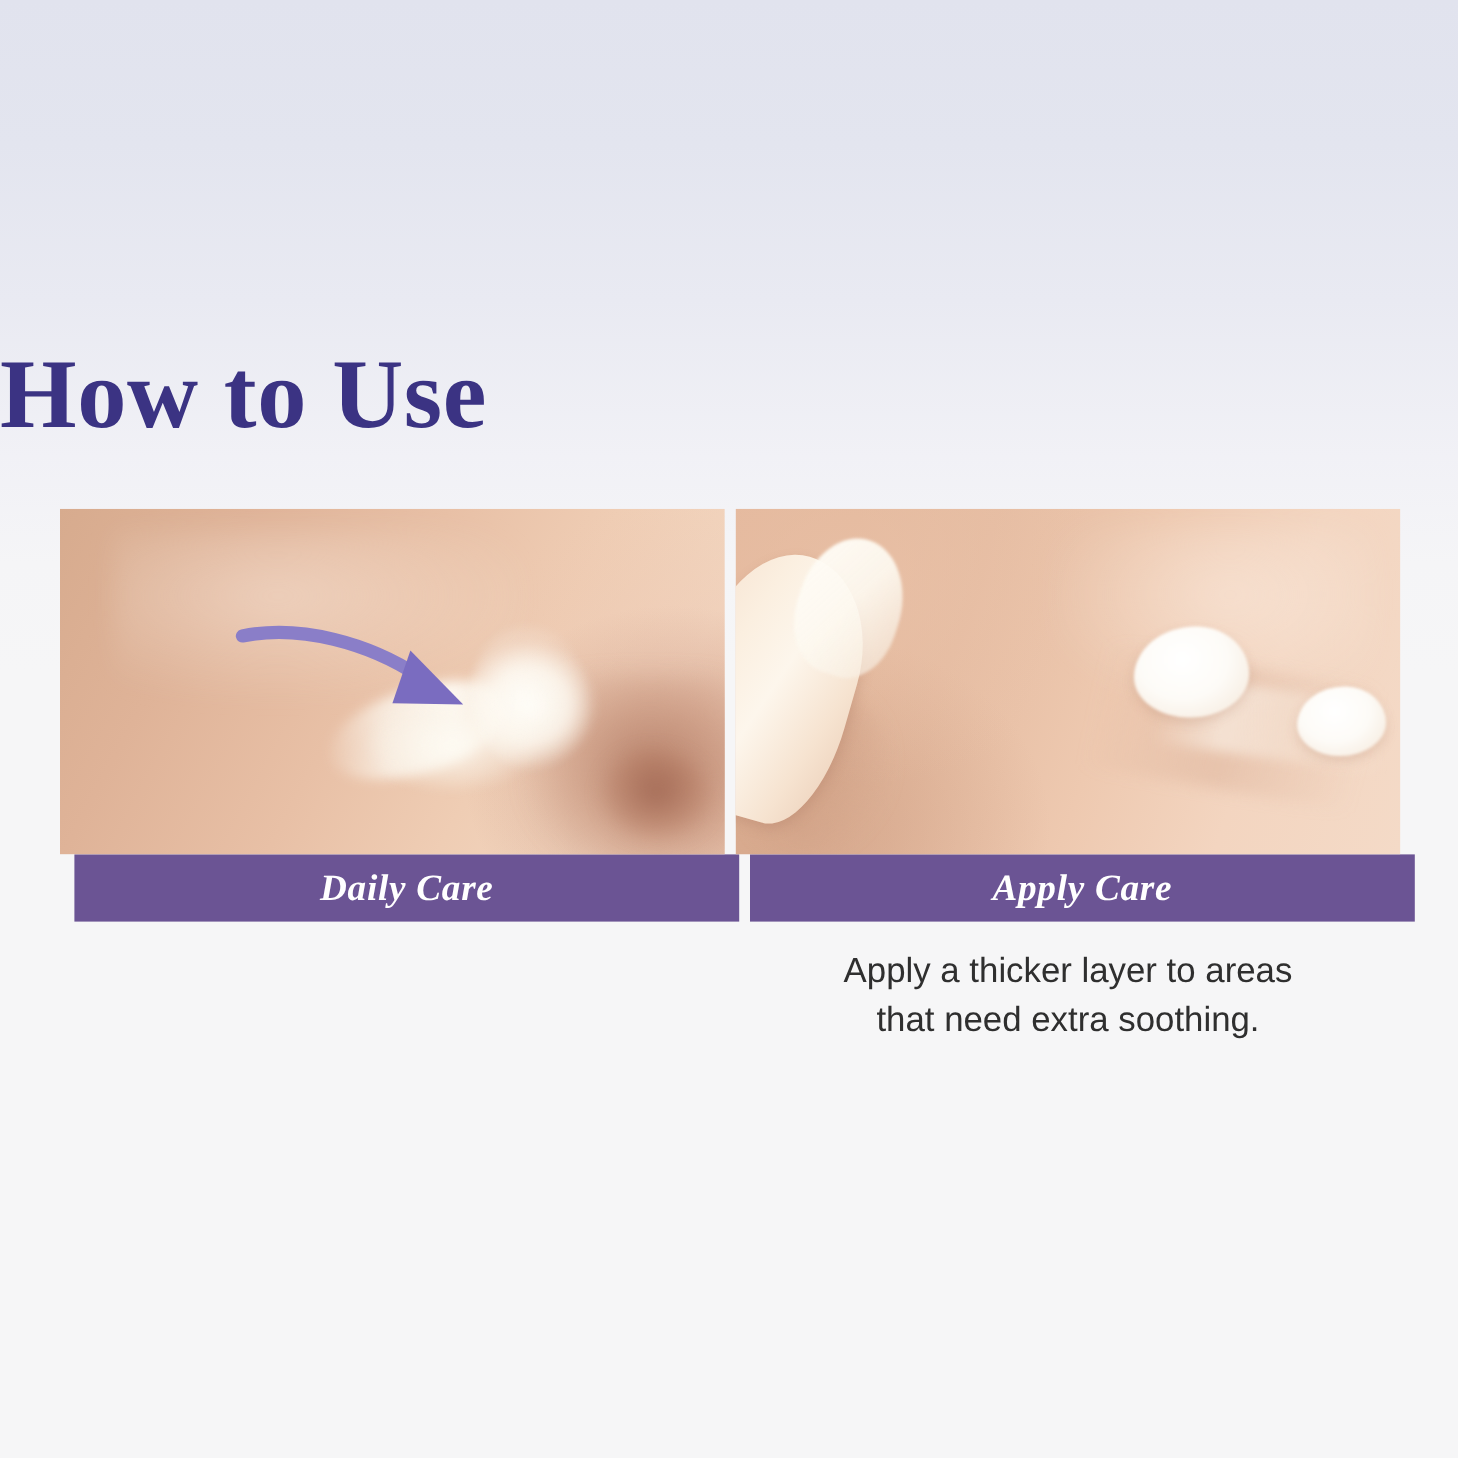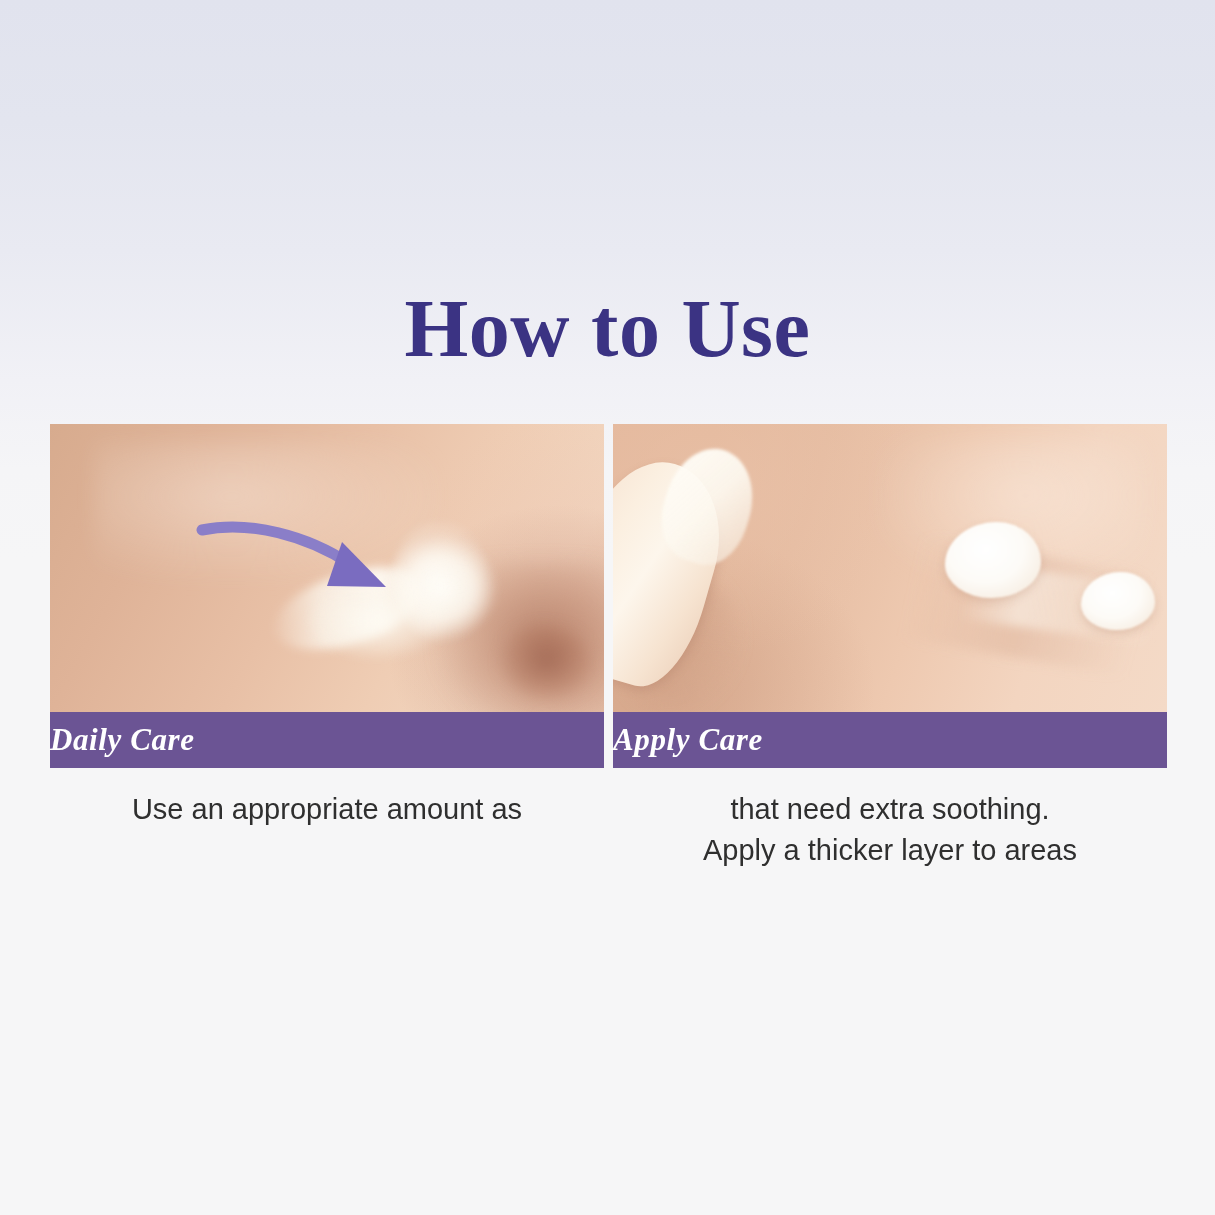--- a/index.html
+++ b/index.html
@@ -29,21 +29,20 @@
         #f6f6f7 1215px);
     overflow: hidden;
   }
 
   
   .title {
     position: absolute;
     top: 288px;
     left: 0;
     width: 1215px;
-    text-align: center;
     font-family: "Liberation Serif", "DejaVu Serif", serif;
     font-weight: bold;
     font-size: 82px;
     line-height: 1.0;
     letter-spacing: 0.5px;
     color: #3b3383;
   }
 
   
   .panels {
@@ -238,21 +237,22 @@
     transform: rotate(8deg);
   }
 
   
   .label-bar {
     width: 554px;
     height: 56px;
     background: #6b5494;
     display: flex;
     align-items: center;
-    justify-content: flex-start;
+    justify-content: center;
+    margin-left: 12px;
   }
   .label-text {
     font-family: "Liberation Serif", "DejaVu Serif", serif;
     font-style: italic;
     font-weight: bold;
     font-size: 31px;
     letter-spacing: 0.6px;
     color: #ffffff;
   }
 
@@ -317,21 +317,20 @@
       </div>
       <div class="label-bar">
         <span class="label-text">Apply Care</span>
       </div>
     </div>
 
   </div>
 
   <div class="captions">
     <div class="caption">
-      <span class="caption-line">Use an appropriate amount as</span>
     </div>
     <div class="caption">
+      <span class="caption-line">Apply a thicker layer to areas</span>
       <span class="caption-line">that need extra soothing.</span>
-      <span class="caption-line">Apply a thicker layer to areas</span>
     </div>
   </div>
 
 </div>
 
 </body></html>

